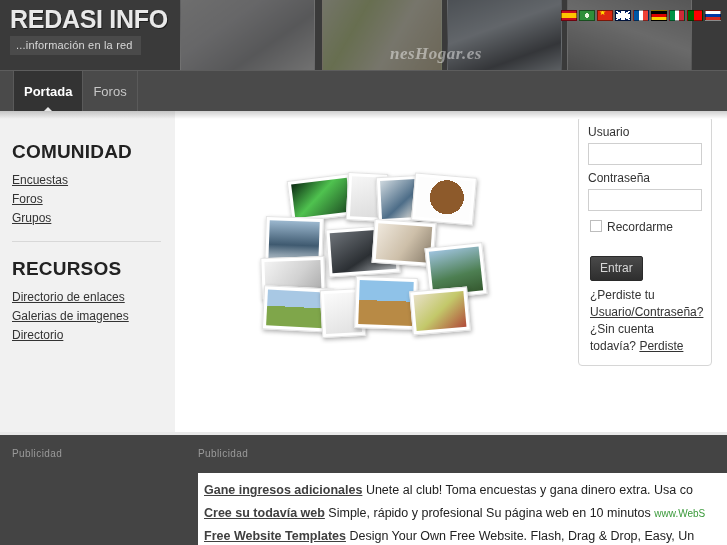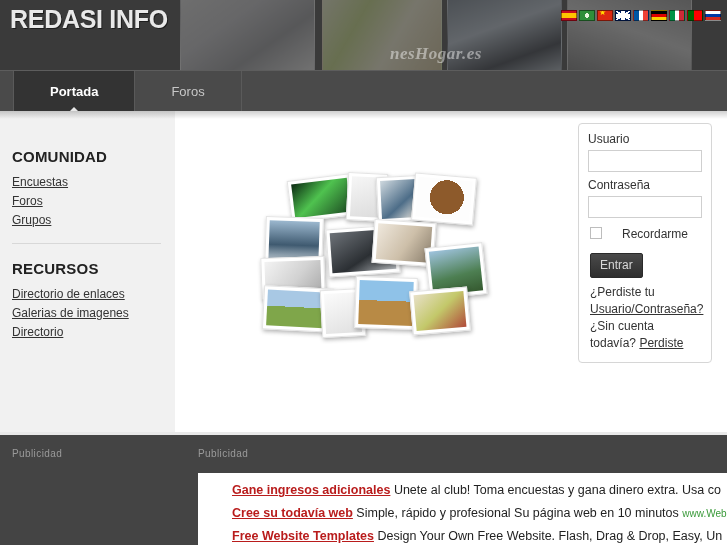--- a/index.html
+++ b/index.html
@@ -147,21 +147,21 @@
     position: relative;
     height: 41px;
     background: #4a4a4a;
     border-top: 1px solid #5d5d5d;
     display: flex;
     align-items: stretch;
   }
   .nav-spacer { width: 14px; border-right: 1px solid #5a5a5a; }
   .nav-tab {
     display: flex; align-items: center; justify-content: center;
-    padding: 0 36px;
+    padding: 0 10px;
     font-size: 13px;
     color: #c7c7c7;
     border-right: 1px solid #5a5a5a;
     position: relative;
     cursor: pointer;
   }
   .nav-tab.active {
     background: #333333;
     color: #ffffff;
     font-weight: bold;
@@ -196,24 +196,24 @@
     background: #f1f1f1;
     padding: 22px 12px 0 12px;
   }
   .sidebar-top-shade {
     position: absolute; left: 0; width: 175px; top: 0;
     height: 8px;
     background: linear-gradient(#c4c4c4, #f1f1f1);
     z-index: 3;
   }
   .side-heading {
-    font-size: 15px;
+    font-size: 19px;
     font-weight: bold;
     color: #222;
-    margin: 15px 0 10px 0;
+    margin: 8px 0 10px 0;
     letter-spacing: .2px;
   }
   .side-link {
     display: block;
     font-size: 12px;
     color: #333;
     text-decoration: underline;
     margin-bottom: 5px;
     cursor: pointer;
   }
@@ -243,21 +243,21 @@
     border: 1px solid #e4e4e4;
   }
   .photo > i {
     display: block;
     width: 100%; height: 100%;
   }
 
   
   .login-panel {
     position: absolute;
-    left: 403px; top: 12px;
+    left: 403px; top: 5px;
     width: 134px;
     border: 1px solid #d6d6d6;
     border-radius: 4px;
     background: #ffffff;
     padding: 8px 9px 10px 9px;
   }
   .login-label {
     font-size: 12px;
     color: #333;
     margin-bottom: 4px;
@@ -267,40 +267,40 @@
     height: 22px;
     border: 1px solid #cfcfcf;
     background: #fff;
     margin-bottom: 6px;
     font-size: 12px;
     padding: 2px 4px;
     font-family: "Liberation Sans", sans-serif;
   }
   .remember-row {
     display: flex; align-items: flex-start;
-    gap: 20px;
+    gap: 5px;
     margin: 3px 0 6px 2px;
   }
   .cbox {
     width: 12px; height: 12px;
     border: 1px solid #bdbdbd;
     background: #fff;
     display: inline-block;
     cursor: pointer;
   }
   .remember-label { font-size: 12px; color: #333; }
   .btn-entrar {
     display: inline-block;
     background: linear-gradient(#4a4a4a, #2e2e2e);
     color: #d8d8d8;
     border: 1px solid #2a2a2a;
     border-radius: 2px;
     font-size: 12px;
     padding: 4px 9px 5px 9px;
-    margin: 6px 0 6px 2px;
+    margin: 16px 0 6px 2px;
     cursor: pointer;
     font-family: "Liberation Sans", sans-serif;
   }
   .login-note {
     font-size: 12px;
     color: #333;
     line-height: 17px;
     margin-left: 2px;
   }
   .login-note a {
@@ -363,45 +363,45 @@
     height: 94px;
     overflow: hidden;
   }
   .ad-row {
     white-space: nowrap;
     font-size: 12.5px;
     color: #222;
     line-height: 22px;
   }
   .ad-row a {
-    color: #b91c1c;
+    color: #404040;
     font-weight: bold;
     text-decoration: underline;
     cursor: pointer;
-    margin-left: 28px;
   }
   .ad-url { color: #3a9a3a; font-size: 10px; }
 </style>
 </head>
 <body>
 
 <div id="page">
 
   <div class="header">
 
     <div class="header-banner">
       <div class="banner-strip bs1"></div>
       <div class="banner-strip bs2"></div>
       <div class="banner-strip bs3"></div>
       <div class="banner-strip bs4"></div>
       <div class="banner-watermark">nesHogar.es</div>
     </div>
 
     <div class="header-left">
       <div class="site-title">REDASI INFO</div>
+      <div class="site-tagline">...información en la red</div>
     </div>
 
     <div class="lang-bar">
       <span class="flag flag-es"></span>
       <span class="flag flag-xx"></span>
       <span class="flag flag-cn"></span>
       <span class="flag flag-gb"></span>
       <span class="flag flag-fr"></span>
       <span class="flag flag-de"></span>
       <span class="flag flag-it"></span>

